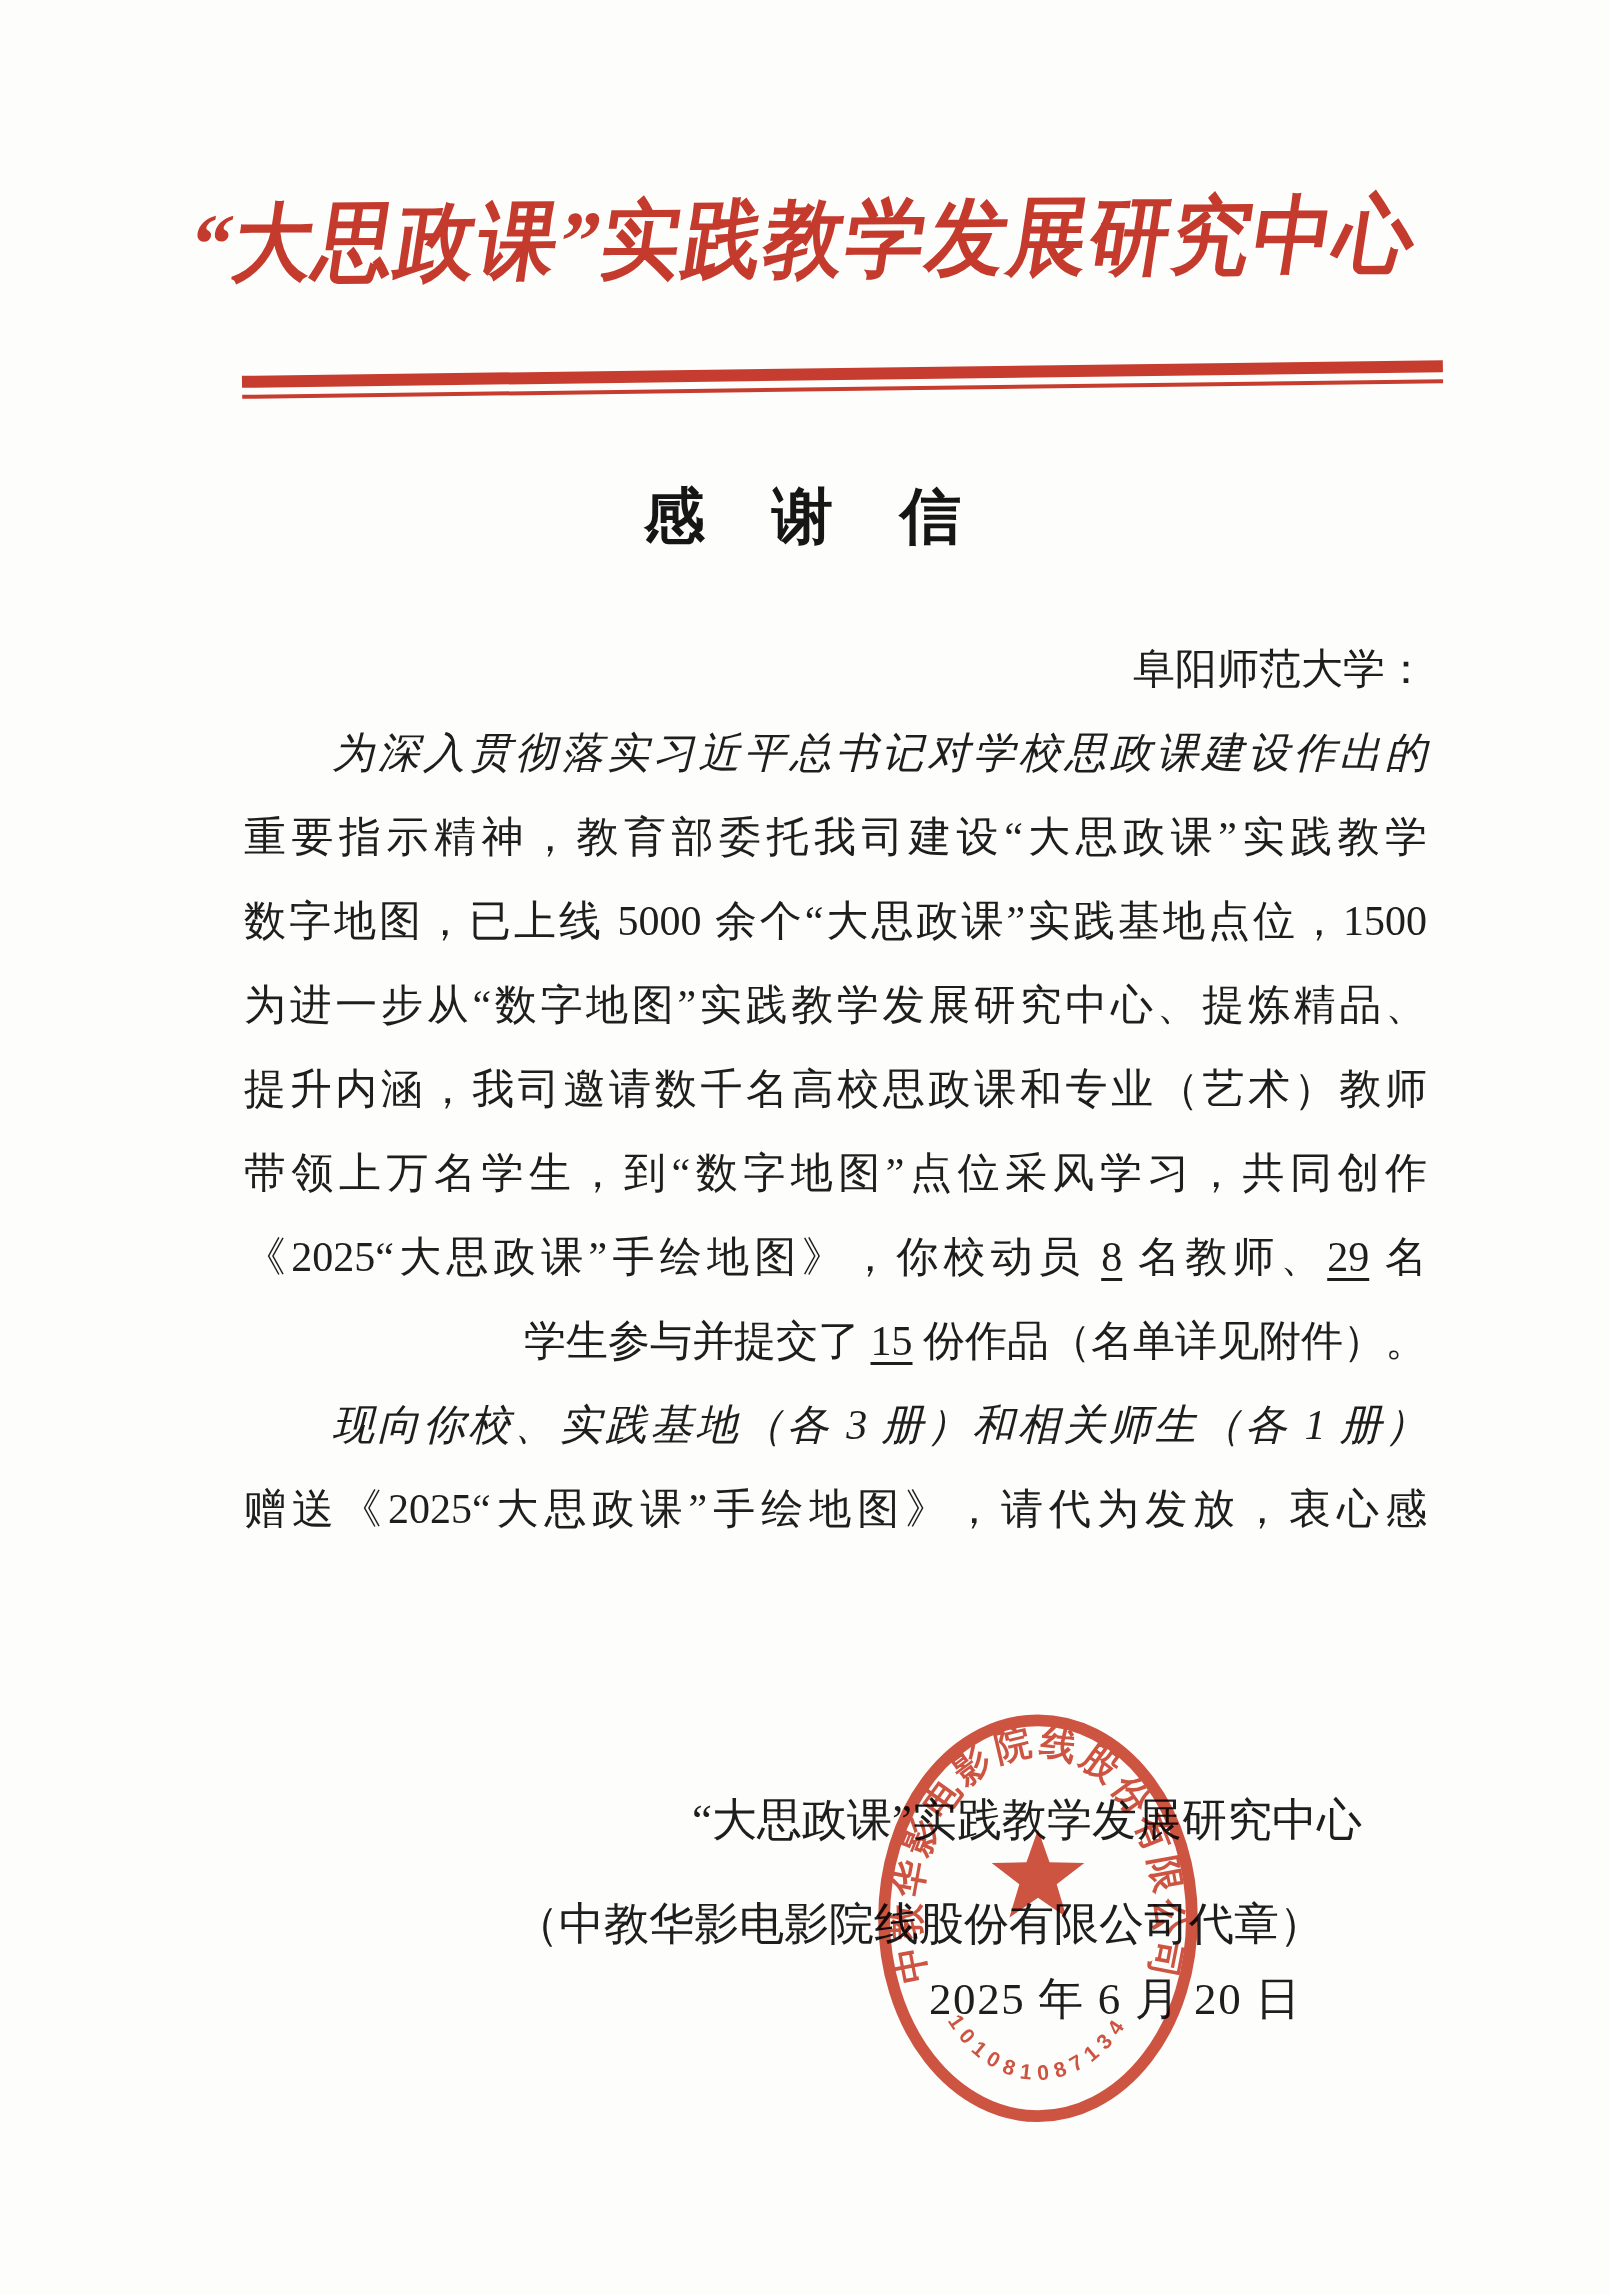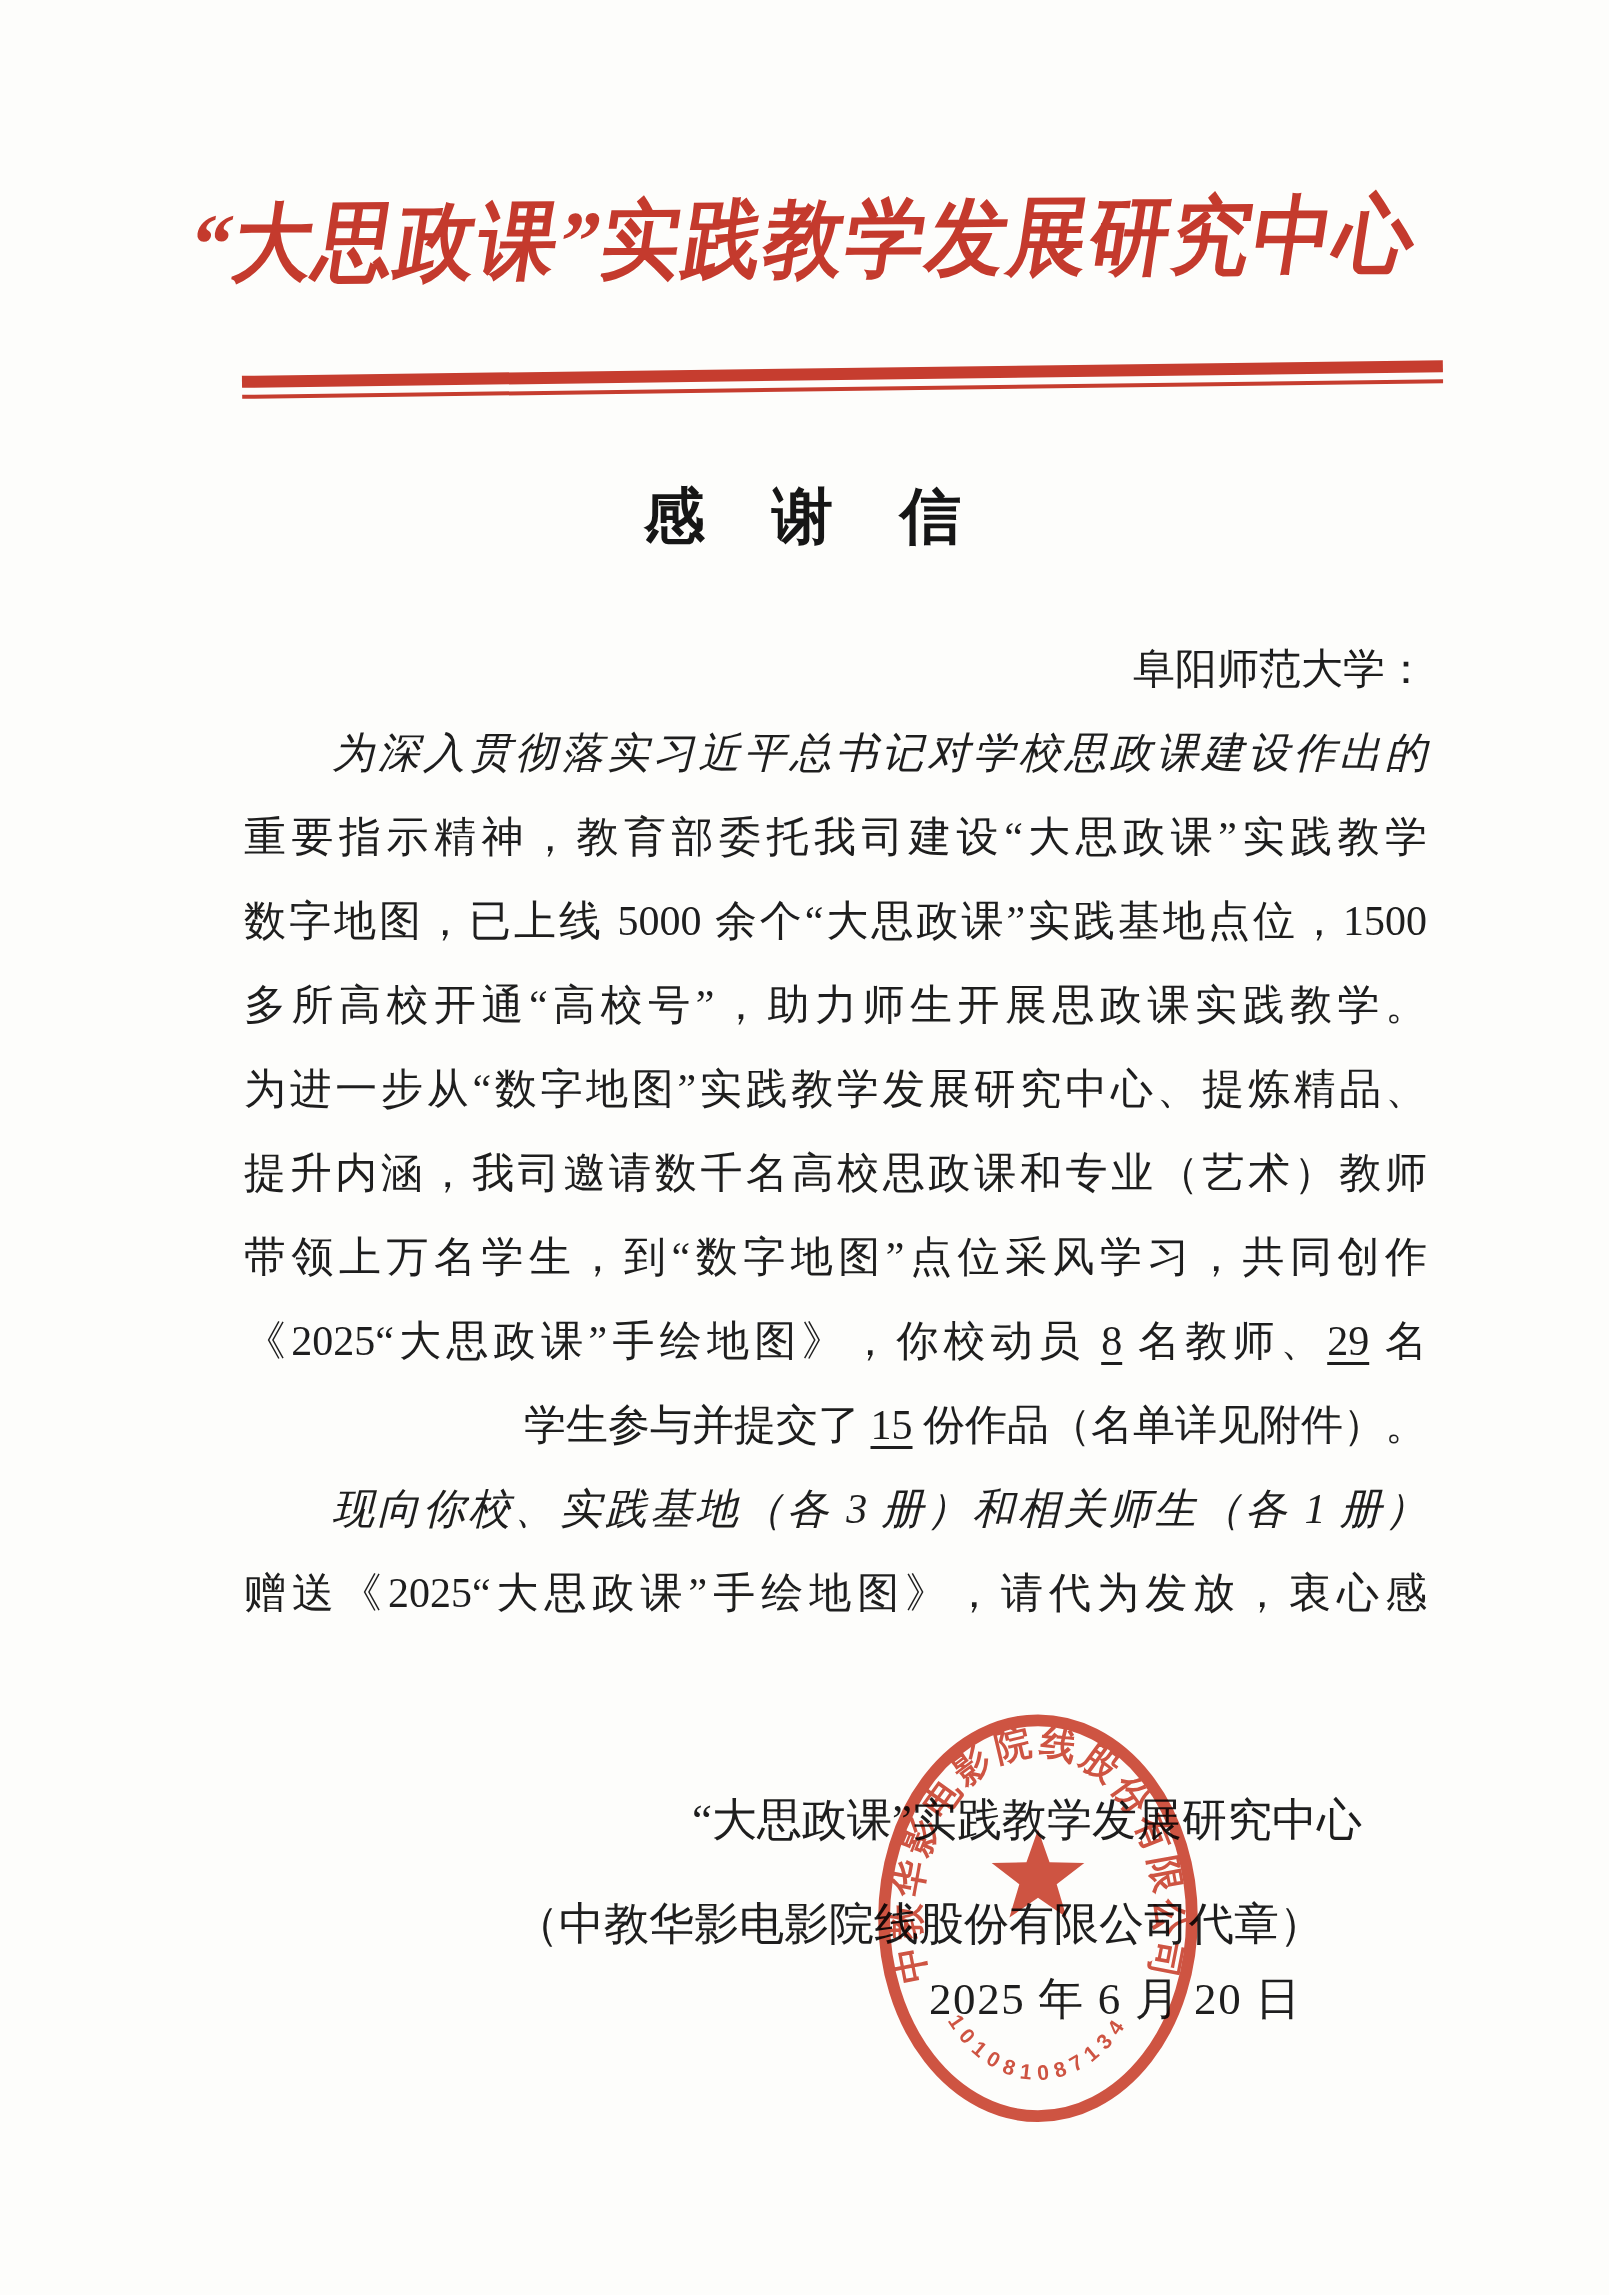--- a/index.html
+++ b/index.html
@@ -83,21 +83,20 @@
     <div class="rule-thin"></div>
   </div>
 
   <div class="doc-title">感谢信</div>
 
   <div class="letter-body">
       <div class="bline"><span>阜阳师范大学：</span></div>
       <div class="bline ind jst"><span>为深入贯彻落实习近平总书记对学校思政课建设作出的</span></div>
       <div class="bline jst"><span>重要指示精神，教育部委托我司建设“大思政课”实践教学</span></div>
       <div class="bline jst"><span>数字地图，已上线 5000 余个“大思政课”实践基地点位，1500</span></div>
-      <div class="bline jst"><span>多所高校开通“高校号”，助力师生开展思政课实践教学。</span></div>
       <div class="bline jst"><span>为进一步从“数字地图”实践教学发展研究中心、提炼精品、</span></div>
       <div class="bline jst"><span>提升内涵，我司邀请数千名高校思政课和专业（艺术）教师</span></div>
       <div class="bline jst"><span>带领上万名学生，到“数字地图”点位采风学习，共同创作</span></div>
       <div class="bline jst"><span>《2025“大思政课”手绘地图》，你校动员 </span><span class="u">8</span><span> 名教师、</span><span class="u">29</span><span> 名</span></div>
       <div class="bline"><span>学生参与并提交了 </span><span class="u">15</span><span> 份作品（名单详见附件）。</span></div>
       <div class="bline ind jst"><span>现向你校、实践基地（各 3 册）和相关师生（各 1 册）</span></div>
       <div class="bline jst"><span>赠送《2025“大思政课”手绘地图》，请代为发放，衷心感</span></div>
     </div>
 
   <div class="sig-line sig-1">“大思政课”实践教学发展研究中心</div>

